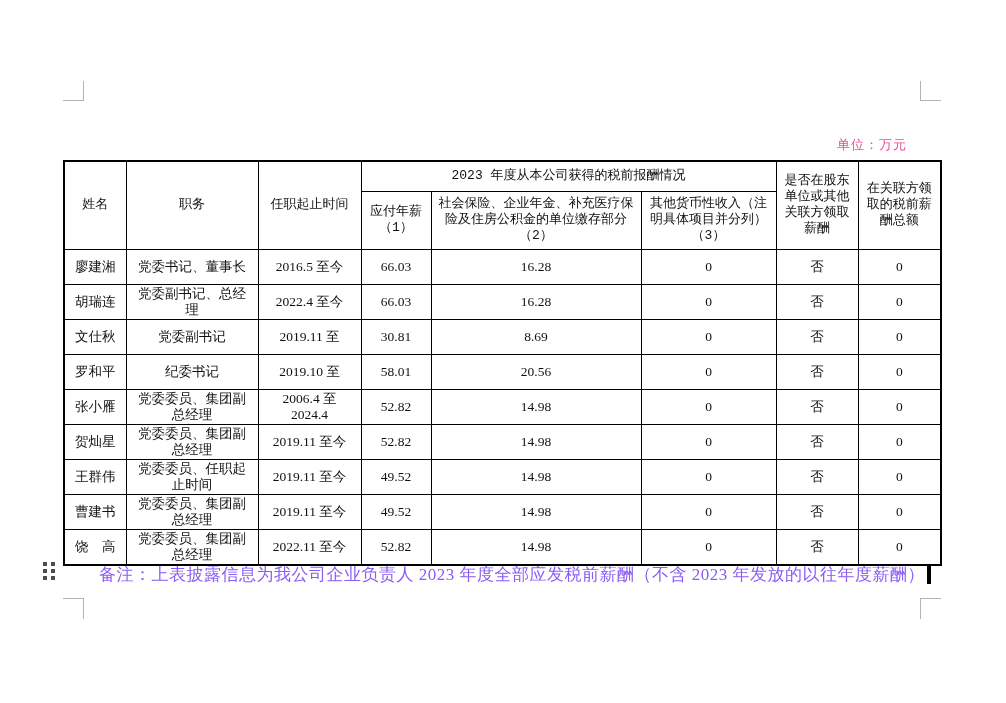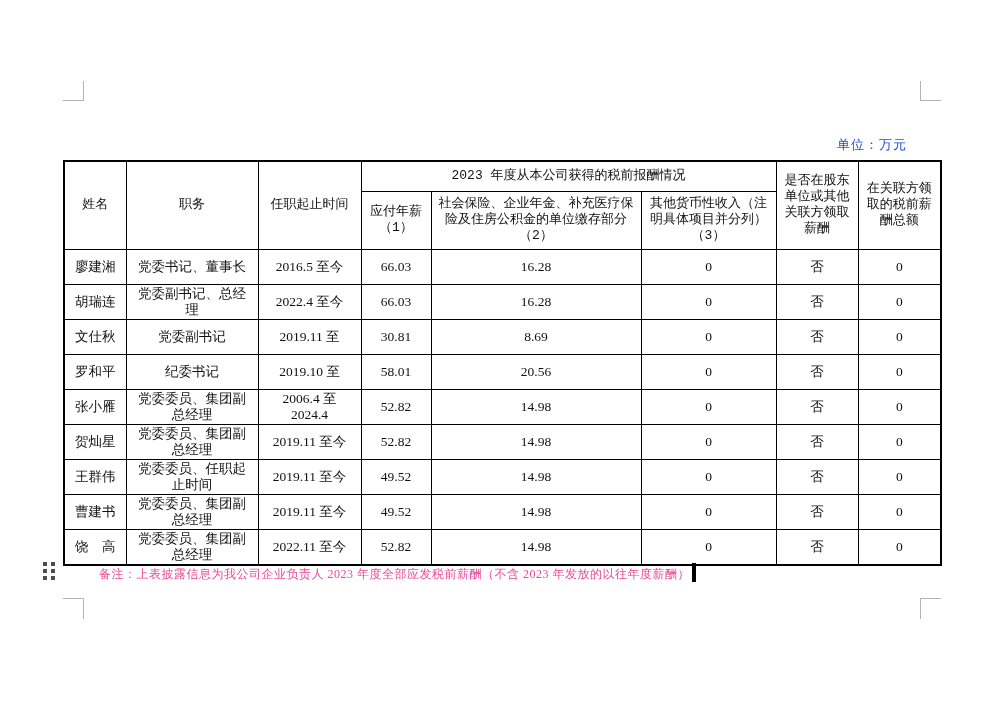--- a/index.html
+++ b/index.html
@@ -14,21 +14,21 @@
   
   .doc-title{
     position:absolute;top:99px;left:0;width:1006px;
     text-align:center;
     font-size:23px;font-weight:bold;
     letter-spacing:1px;
     font-family:"Liberation Serif","DejaVu Serif",serif;
   }
   .unit-label{
     position:absolute;top:136px;right:99px;
-    font-size:13px;color:#1d4ed8;
+    font-size:13px;color:#ec4899;
     letter-spacing:1px;
   }
   
   table.salary{
     position:absolute;left:63px;top:160px;
     width:877px;
     border-collapse:collapse;
     table-layout:fixed;
     border:2px solid #000;
   }
@@ -58,21 +58,21 @@
   td.c-position{padding:1px 12px;margin-left:28px;}
   
   .crop{position:absolute;}
   .crop-tl{left:63px;top:81px;width:20px;height:19px;border-right:1px solid #b3b3b3;border-bottom:1px solid #b3b3b3;}
   .crop-tr{left:920px;top:81px;width:20px;height:19px;border-left:1px solid #b3b3b3;border-bottom:1px solid #b3b3b3;}
   .crop-bl{left:63px;top:598px;width:20px;height:20px;border-right:1px solid #b3b3b3;border-top:1px solid #b3b3b3;}
   .crop-br{left:920px;top:598px;width:20px;height:20px;border-left:1px solid #b3b3b3;border-top:1px solid #b3b3b3;}
   
   .footnote{
     position:absolute;left:99px;top:563px;
-    font-size:12px;color:#ec4899;
+    font-size:17px;color:#8b5cf6;
     letter-spacing:0.5px;
     white-space:nowrap;
   }
   .caret{
     display:inline-block;
     width:4px;height:19px;
     background:#000;
     margin-left:2px;
     vertical-align:-4px;
   }

